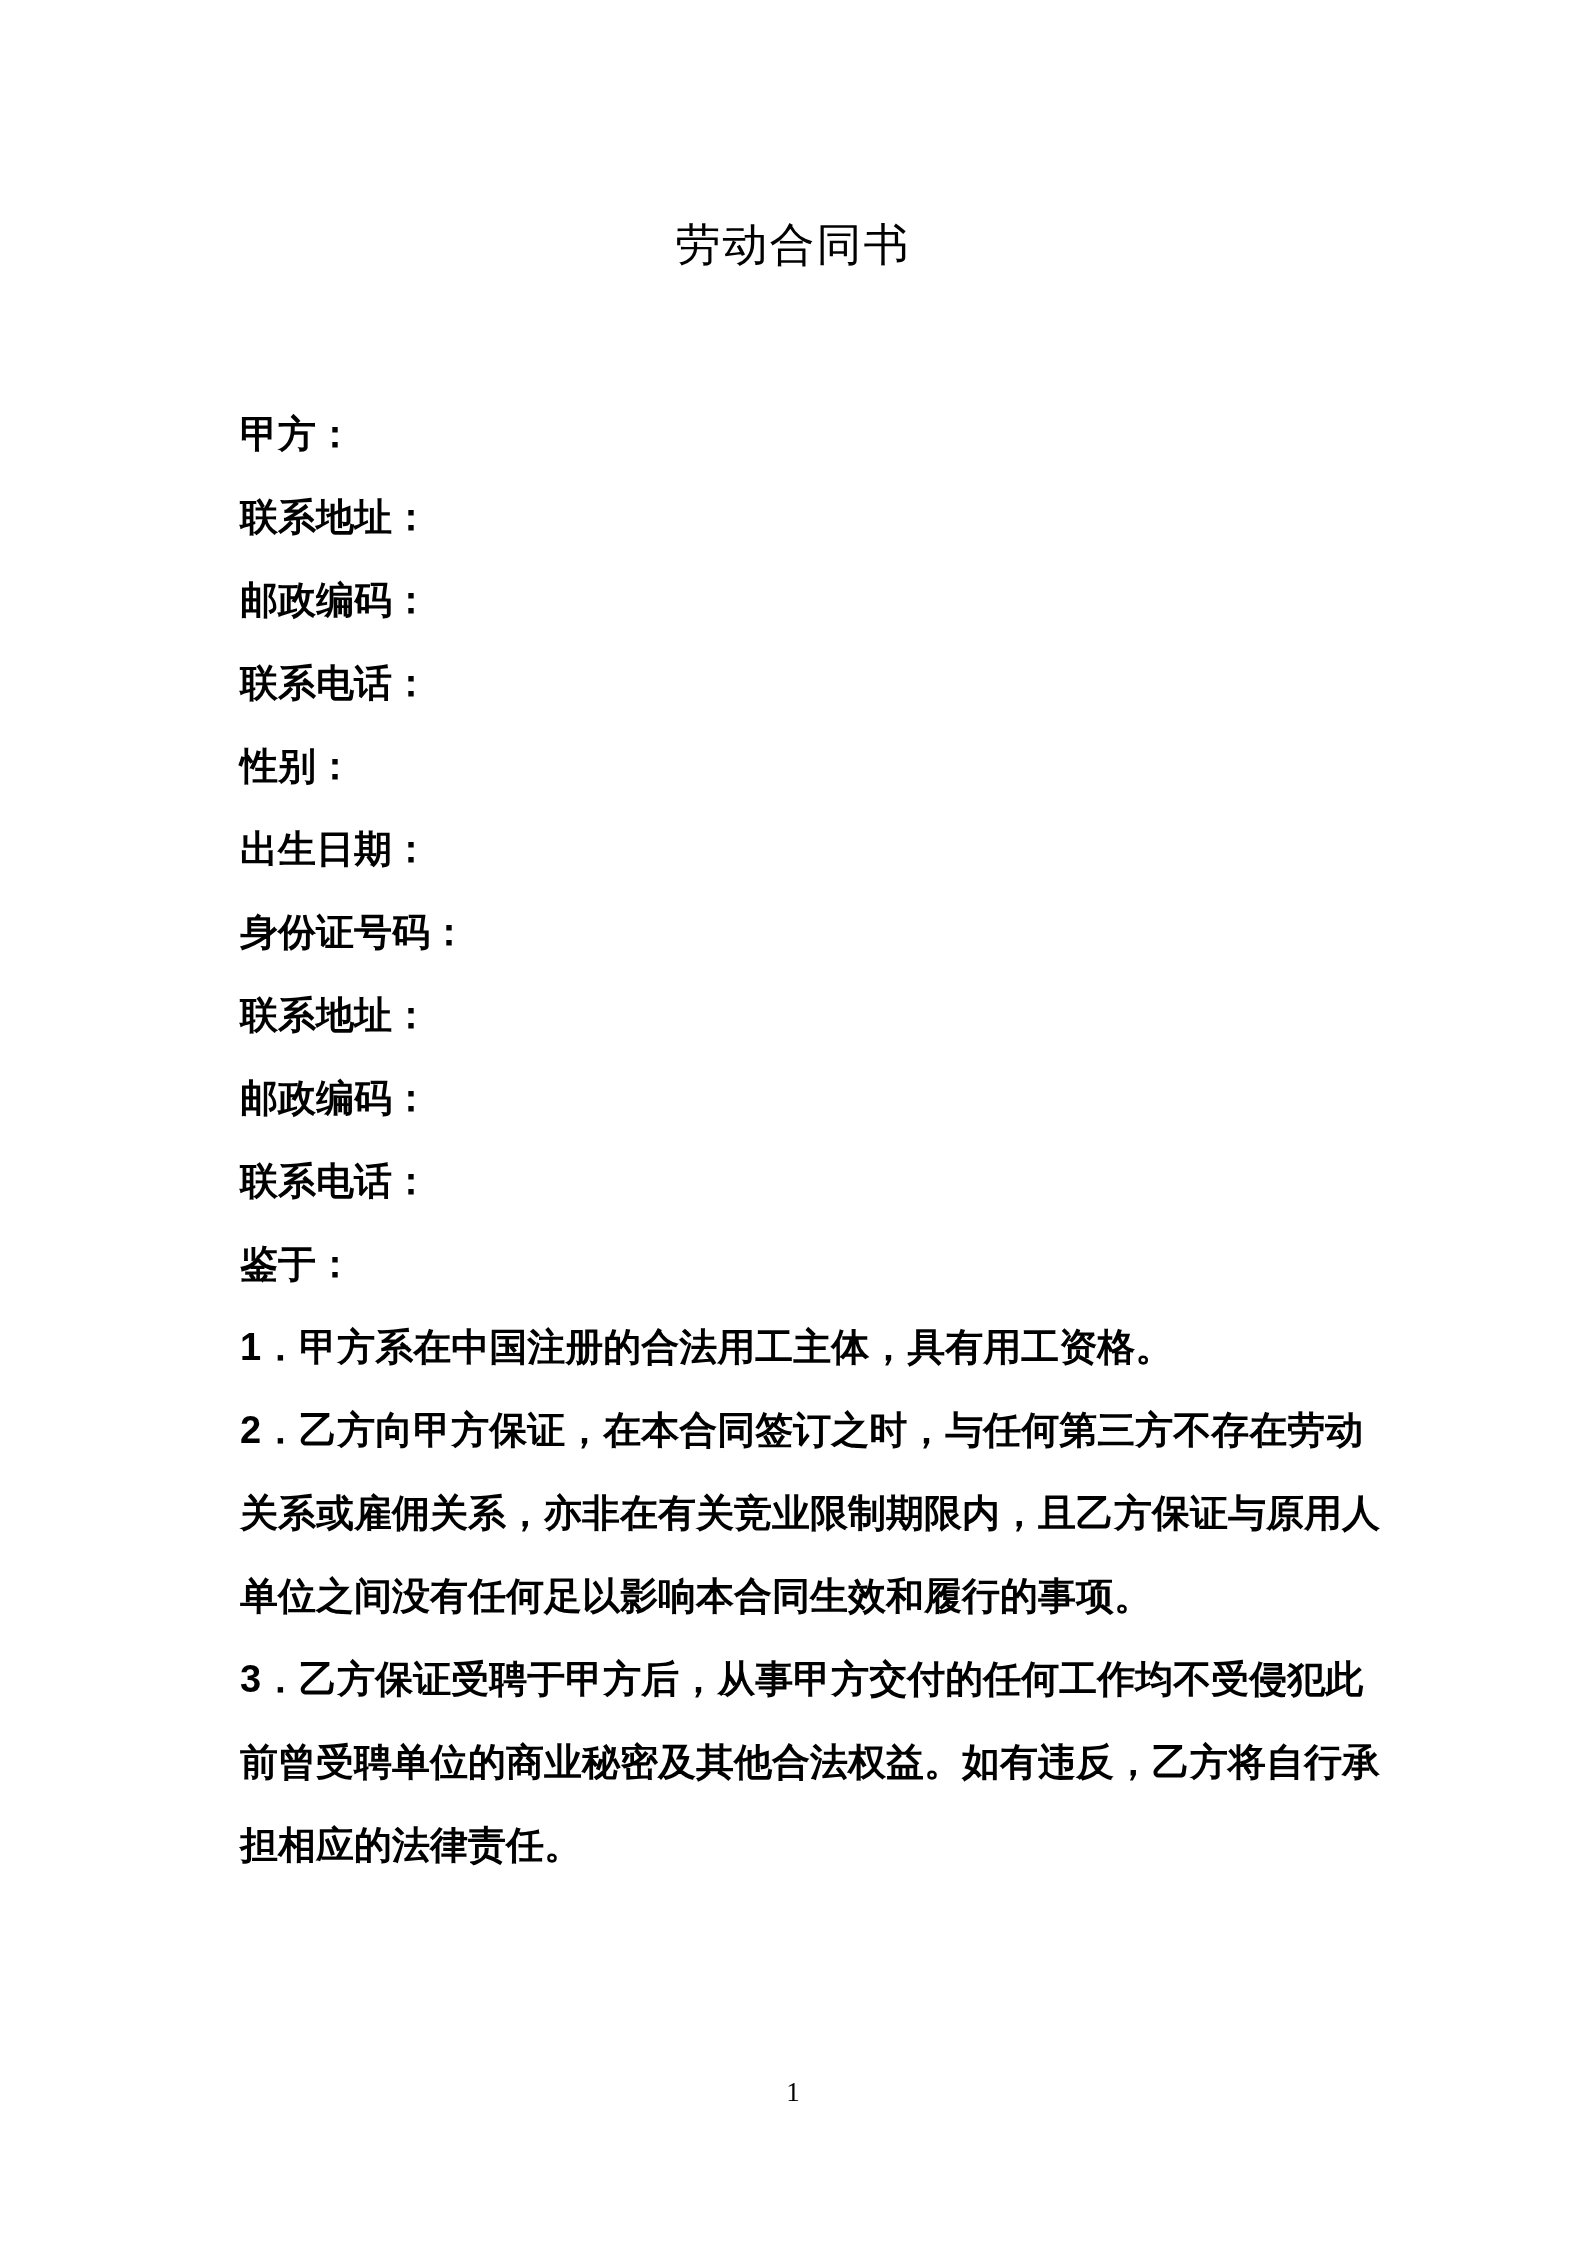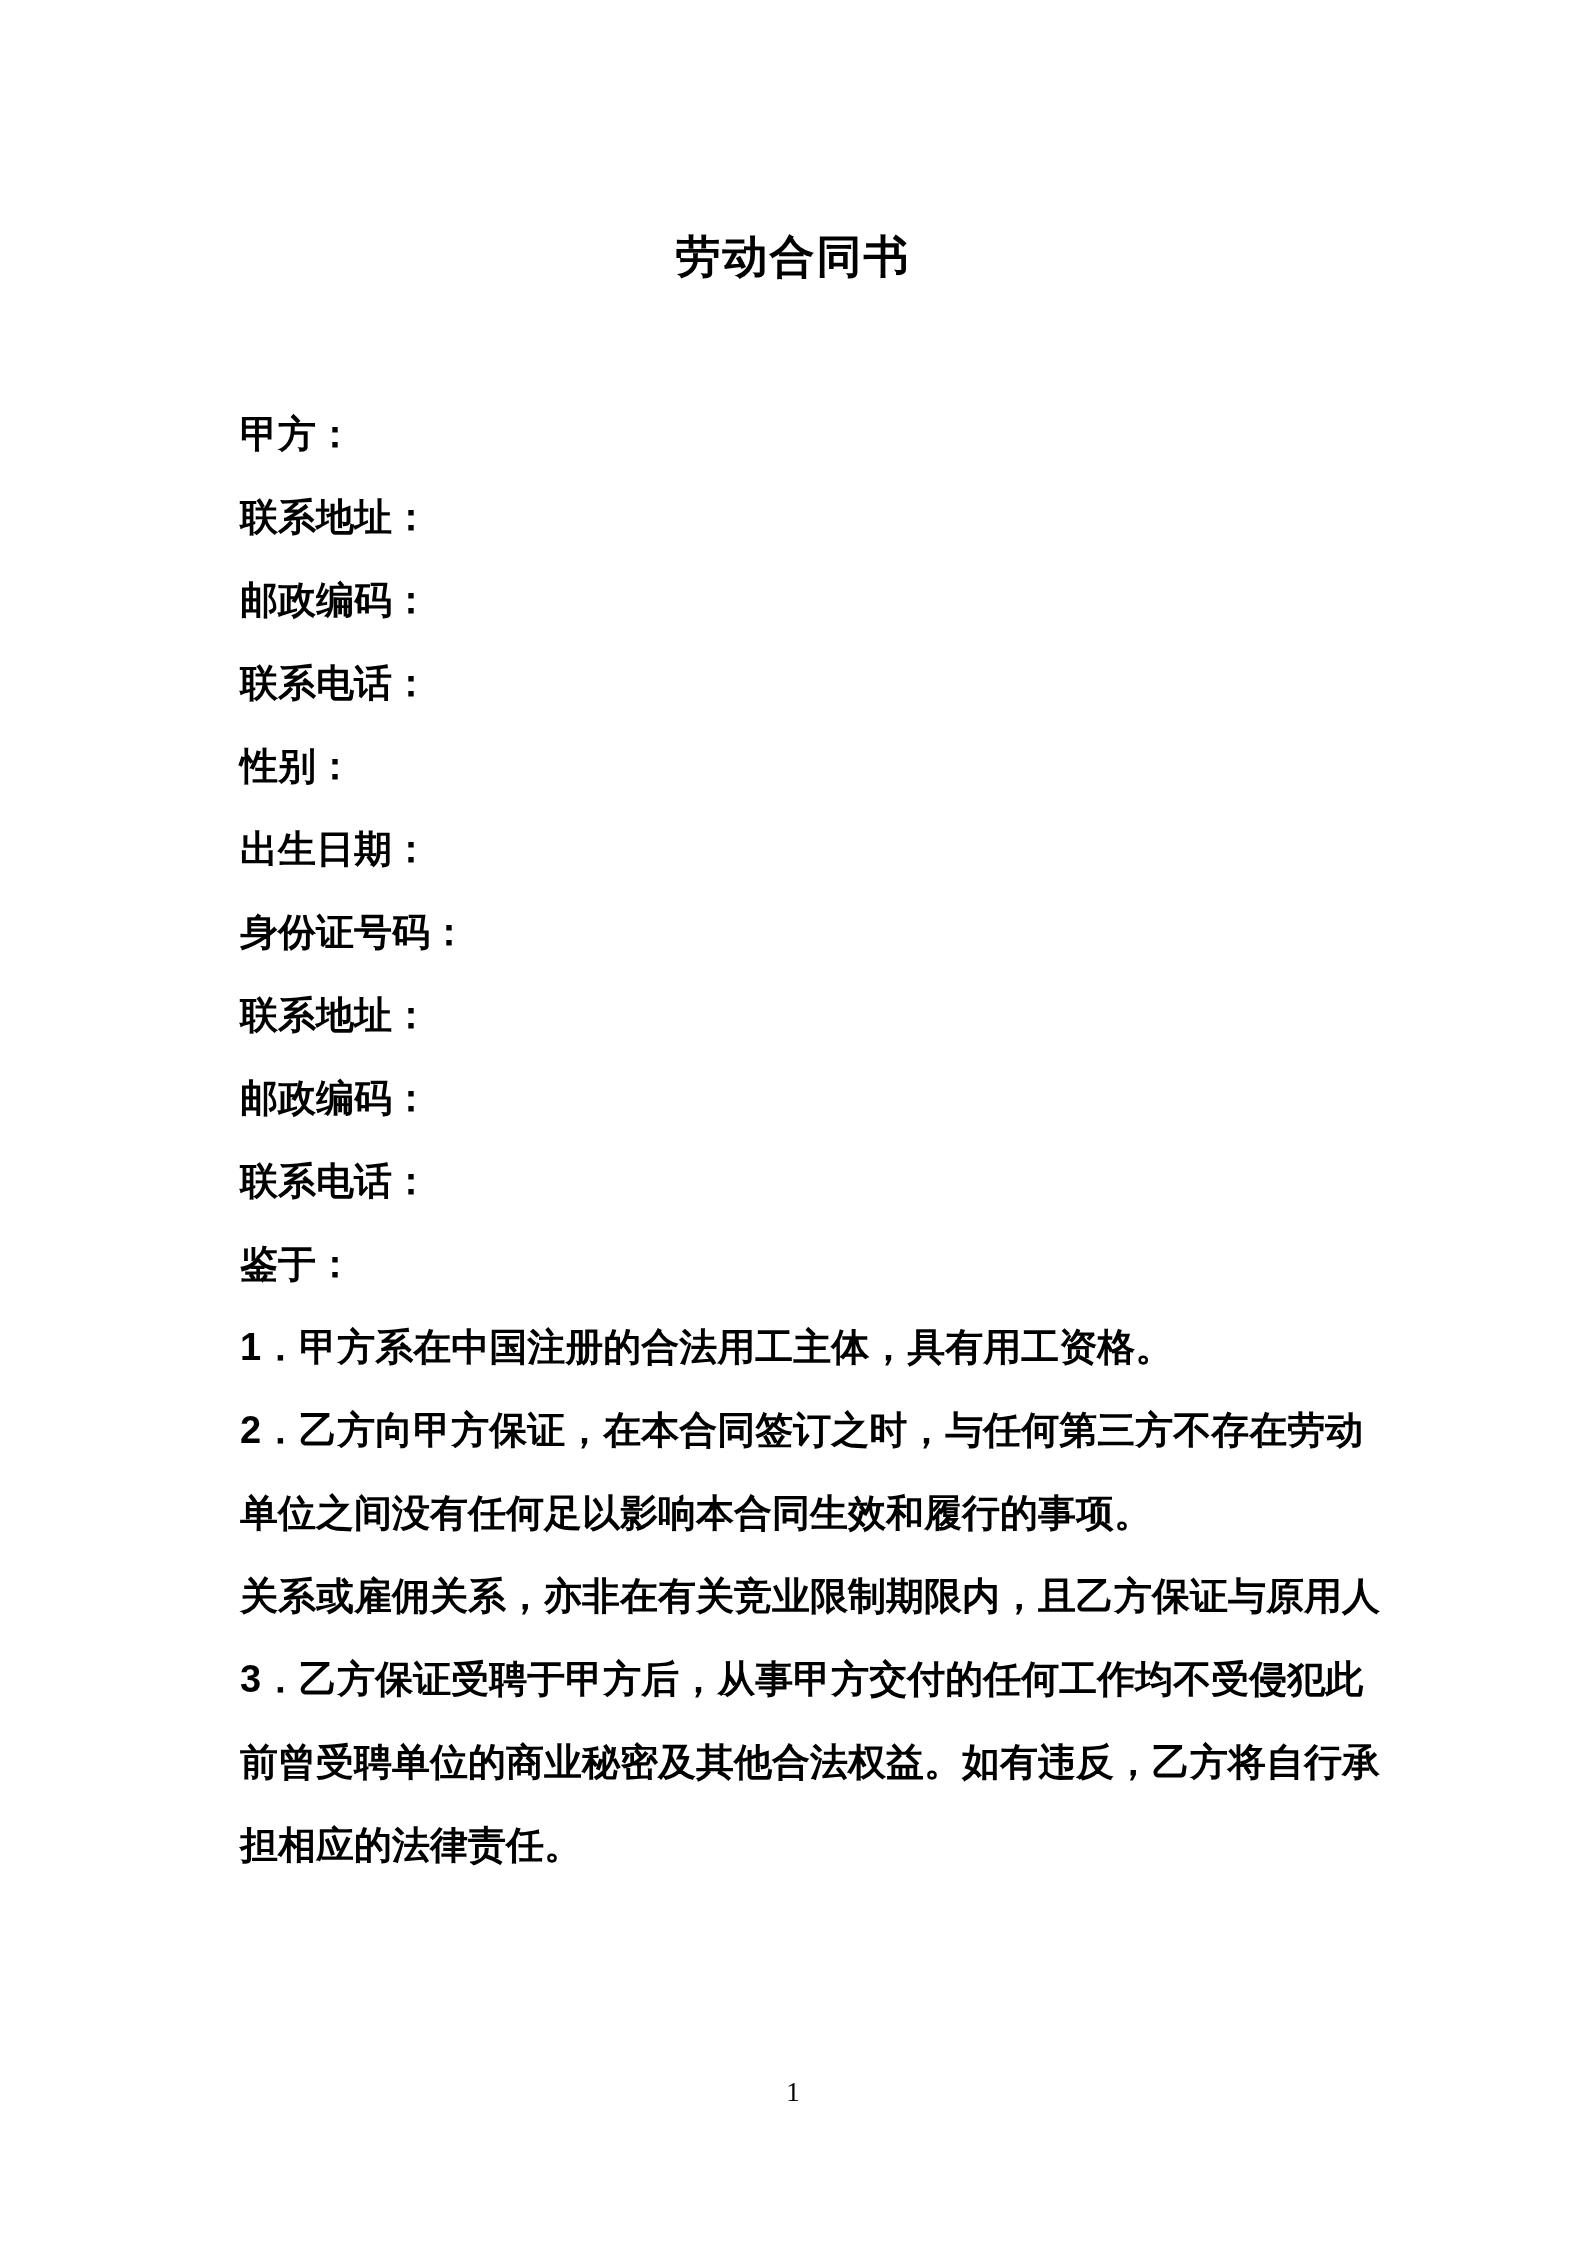--- a/index.html
+++ b/index.html
@@ -14,25 +14,25 @@
     background: #ffffff;
     color: #000000;
     font-family: "Liberation Sans", sans-serif;
     overflow: hidden;
   }
   .doc-title {
     position: absolute;
     top: 200px;
     left: 0;
     right: 0;
-    margin: 12px;
+    margin: 0;
     text-align: center;
     font-size: 45px;
     line-height: 90px;
-    font-weight: 700;
+    font-weight: 400;
     letter-spacing: 2px;
   }
   .doc-body {
     position: absolute;
     top: 393px;
     left: 240px;
     width: 1120px;
     font-size: 38px;
     line-height: 83px;
     font-weight: 700;
@@ -80,22 +80,22 @@
       </div>
 
     <p class="line">鉴于：</p>
 
     <div>
         <p class="line">1．甲方系在中国注册的合法用工主体，具有用工资格。</p>
       </div>
 
     <div>
         <p class="line">2．乙方向甲方保证，在本合同签订之时，与任何第三方不存在劳动</p>
+        <p class="line">关系或雇佣关系，亦非在有关竞业限制期限内，且乙方保证与原用人</p>
         <p class="line">单位之间没有任何足以影响本合同生效和履行的事项。</p>
-        <p class="line">关系或雇佣关系，亦非在有关竞业限制期限内，且乙方保证与原用人</p>
       </div>
 
     <div>
         <p class="line">3．乙方保证受聘于甲方后，从事甲方交付的任何工作均不受侵犯此</p>
         <p class="line">前曾受聘单位的商业秘密及其他合法权益。如有违反，乙方将自行承</p>
         <p class="line">担相应的法律责任。</p>
       </div>
 
   </div>
 

